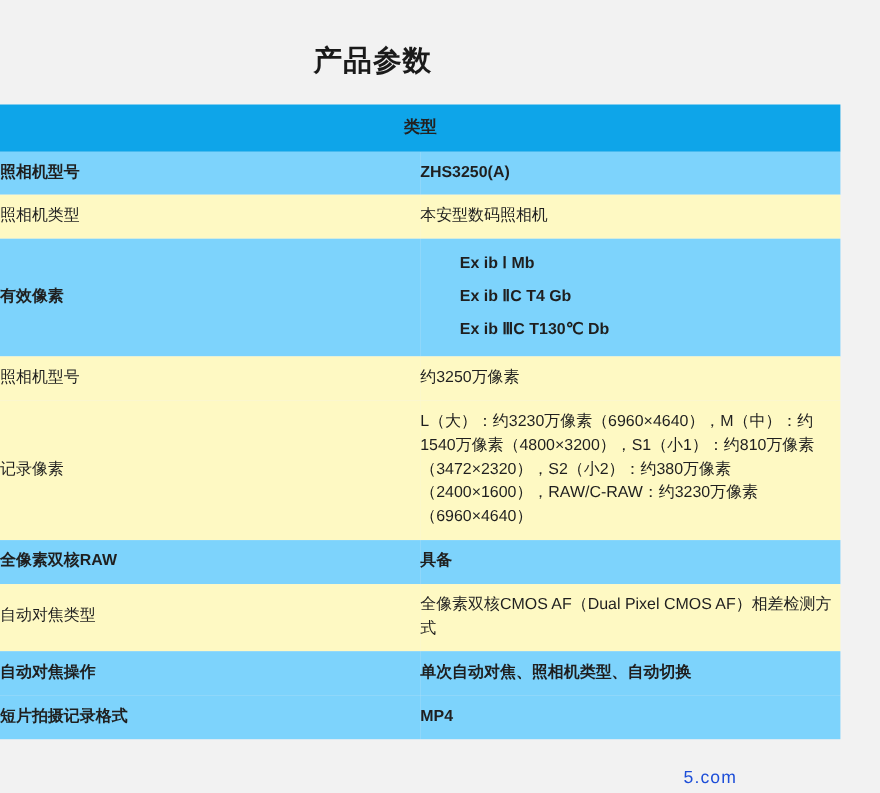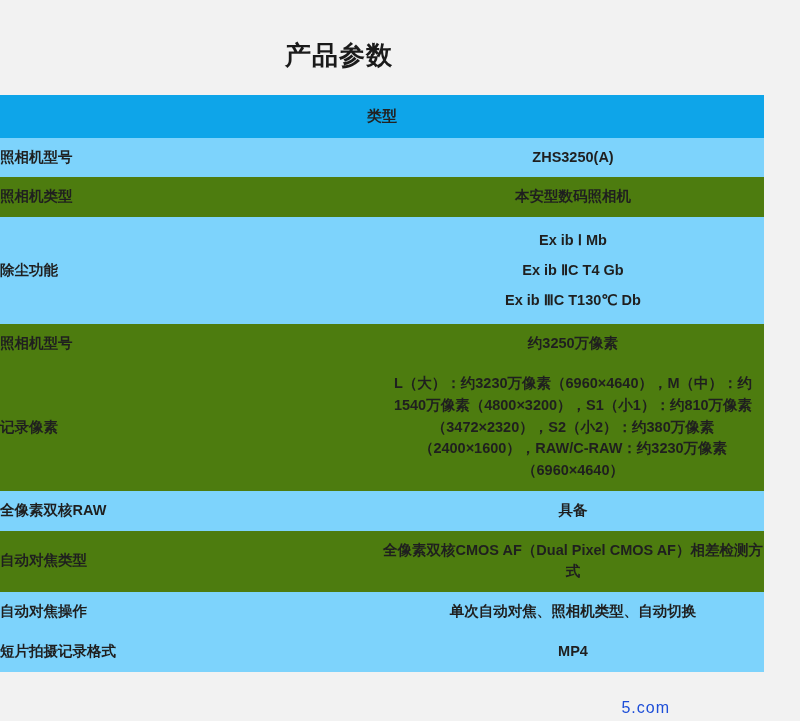--- a/index.html
+++ b/index.html
@@ -46,38 +46,37 @@
     font-weight: bold;
     background: #0ea5e9;
     padding: 10px 0;
     font-size: 15px;
   }
   tr.alt td {
     background: #7dd3fc;
     font-weight: bold;
   }
   tr.white td {
-    background: #4d7c0f;
-    font-weight: bold;
+    background: #fef9c3;
   }
   td.label {
     width: 210px;
     padding-left: 18px;
     box-sizing: border-box;
     color: #1f1f1f;
   }
   td.value {
     padding-right: 14px;
     padding-left: 4px;
     color: #1f1f1f;
     box-sizing: border-box;
-    text-align: center;
   }
   .multiline div {
     padding: 4px 0;
+    margin-left: 36px;
   }
   .watermark {
     position: absolute;
     right: 8px;
     bottom: 4px;
     font-size: 16px;
     color: #1d4ed8;
     font-family: Liberation Sans, sans-serif;
     letter-spacing: 1px;
     pointer-events: none;
@@ -100,21 +99,21 @@
         <td class="label">照相机型号</td>
         <td class="value">ZHS3250(A)</td>
       </tr>
 
       <tr class="white">
         <td class="label">照相机类型</td>
         <td class="value">本安型数码照相机</td>
       </tr>
 
       <tr class="alt">
-        <td class="label">除尘功能</td>
+        <td class="label">有效像素</td>
         <td class="value multiline">
           <div>Ex ib Ⅰ Mb</div>
           <div>Ex ib ⅡC T4 Gb</div>
           <div>Ex ib ⅢC T130℃ Db</div>
         </td>
       </tr>
 
       <tr class="white">
         <td class="label">照相机型号</td>
         <td class="value">约3250万像素</td>

